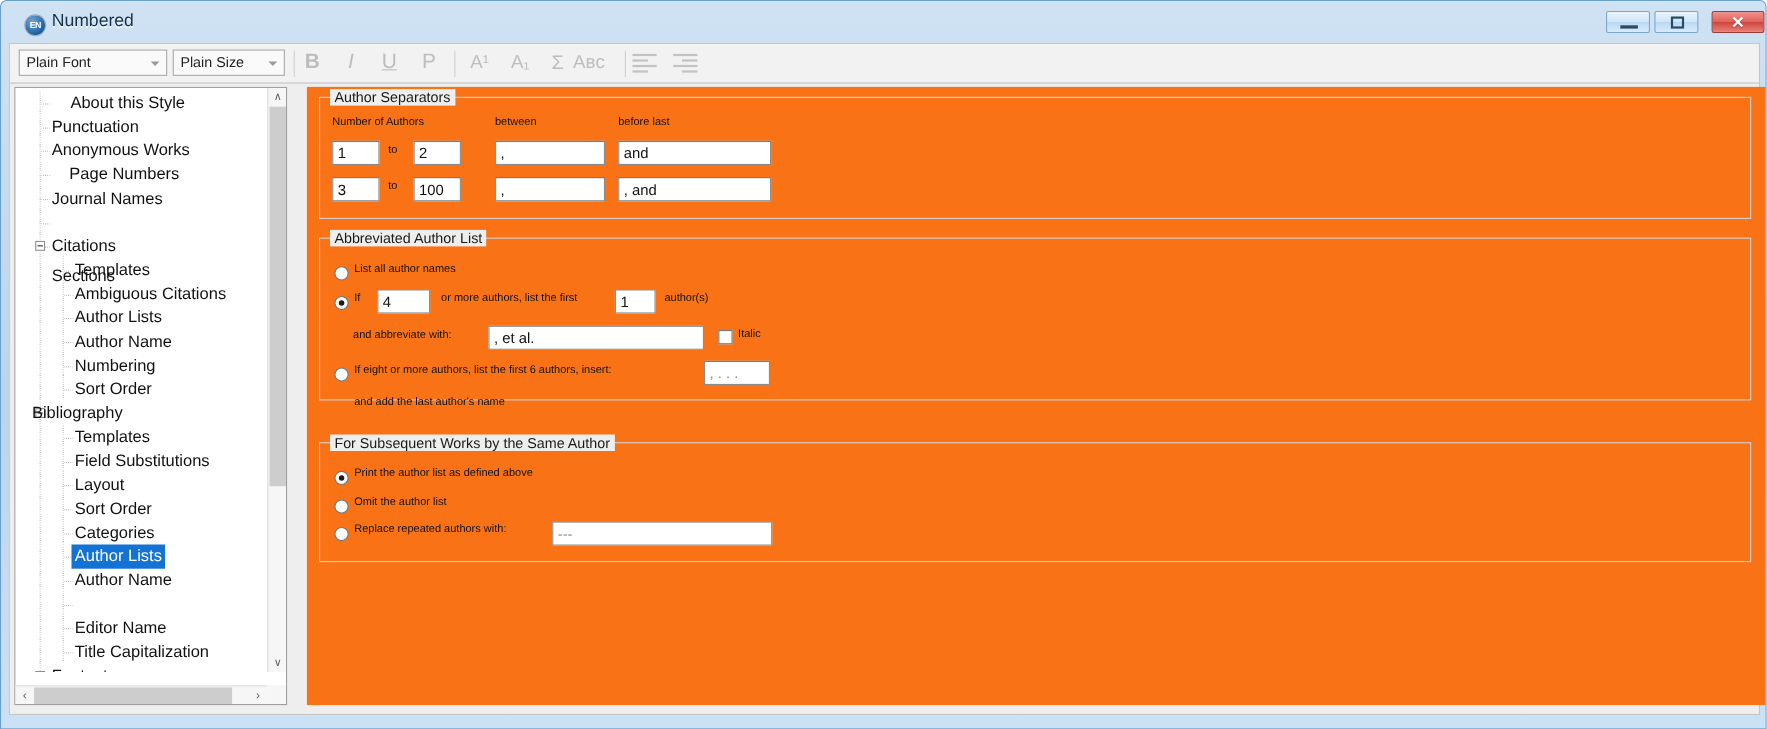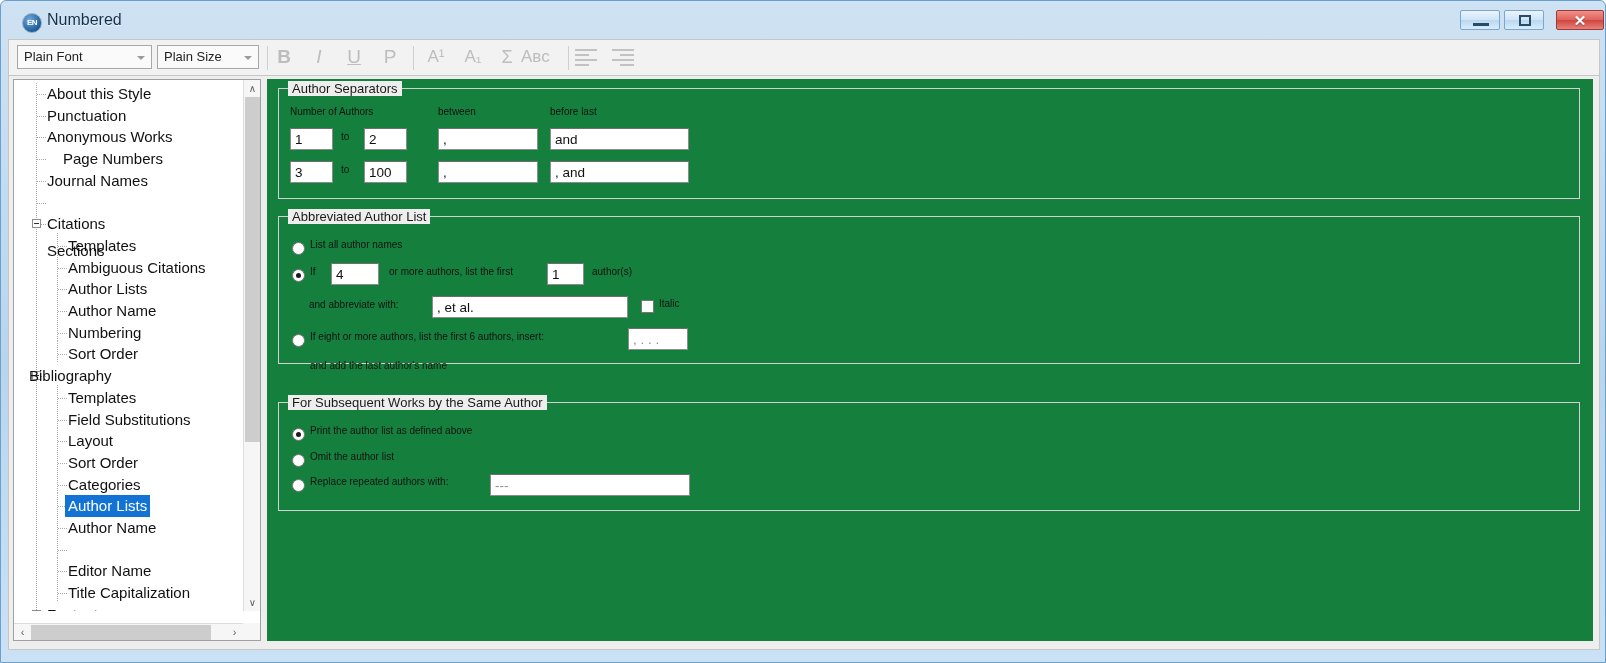--- a/index.html
+++ b/index.html
@@ -197,23 +197,23 @@
     position: absolute; top: 0; width: 17px; height: 17px;
     color: #606060; font-size: 11px; text-align: center; line-height: 17px;
   }
   #sb-corner {
     position: absolute; right: 0; bottom: 0; width: 17px; height: 17px;
     background: #f6f6f6;
   }
 
   
   #panel {
-    position: absolute; left: 258px; top: 3px;
+    position: absolute; left: 270px; top: 3px;
     width: 1326px; height: 562px;
-    background: #15803d;
+    background: #f97316;
   }
   .group {
     position: absolute;
     border: 1px solid #d2d2d2;
     box-sizing: border-box;
   }
   .group-title {
     position: absolute; top: -8px; left: 9px;
     background: #efeeee;
     padding: 0 4px;
@@ -317,21 +317,21 @@
     </div>
   </div>
 
   <div id="content">
 
     <div id="sidebar">
       <div id="tree">
           <div class="dline-v" style="left: 22px; top: 3px; height: 542.5px;"></div>
           <div class="dline-h" style="left: 23px; top: 14px; width: 9px;"></div>
           <div class="tnode" style="top: 3px; width: 229px;">
-            <span class="tlabel" style="left: 33px;">About this Style</span>
+            <span class="tlabel" style="left: 50px;">About this Style</span>
           </div>
           <div class="dline-h" style="left: 23px; top: 35.7px; width: 9px;"></div>
           <div class="tnode" style="top: 24.7px; width: 229px;">
             <span class="tlabel" style="left: 33px;">Punctuation</span>
           </div>
           <div class="dline-h" style="left: 23px; top: 57.4px; width: 9px;"></div>
           <div class="tnode" style="top: 46.4px; width: 229px;">
             <span class="tlabel" style="left: 33px;">Anonymous Works</span>
           </div>
           <div class="dline-h" style="left: 23px; top: 79.1px; width: 9px;"></div>

